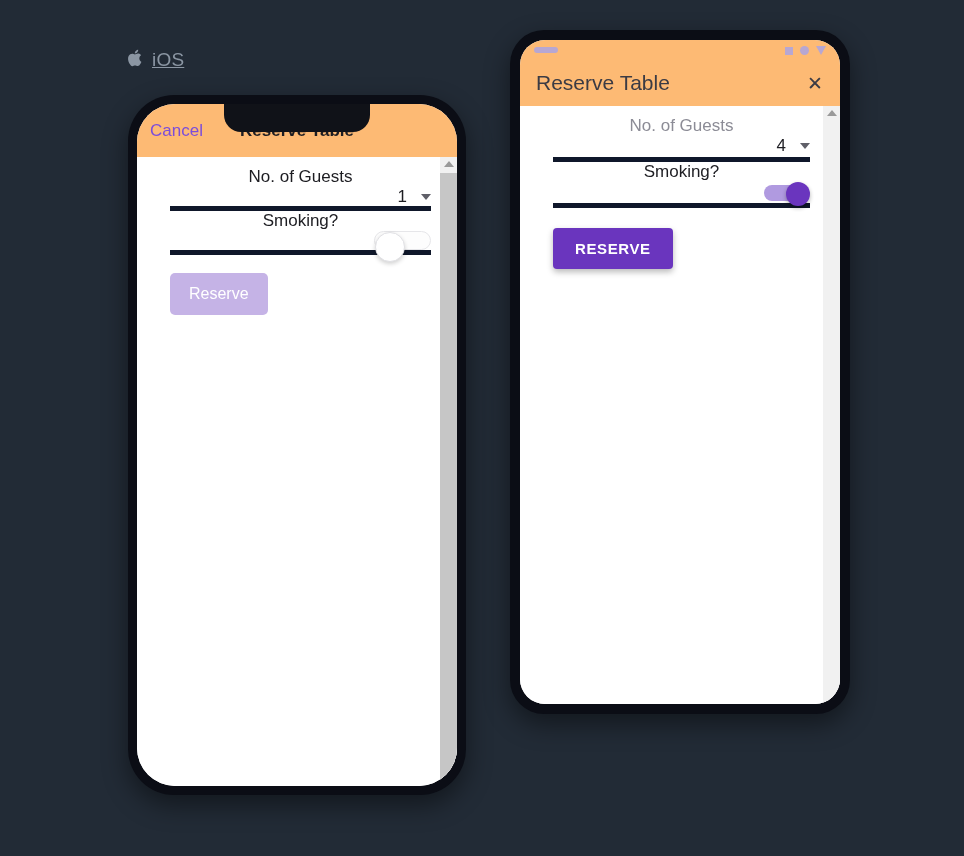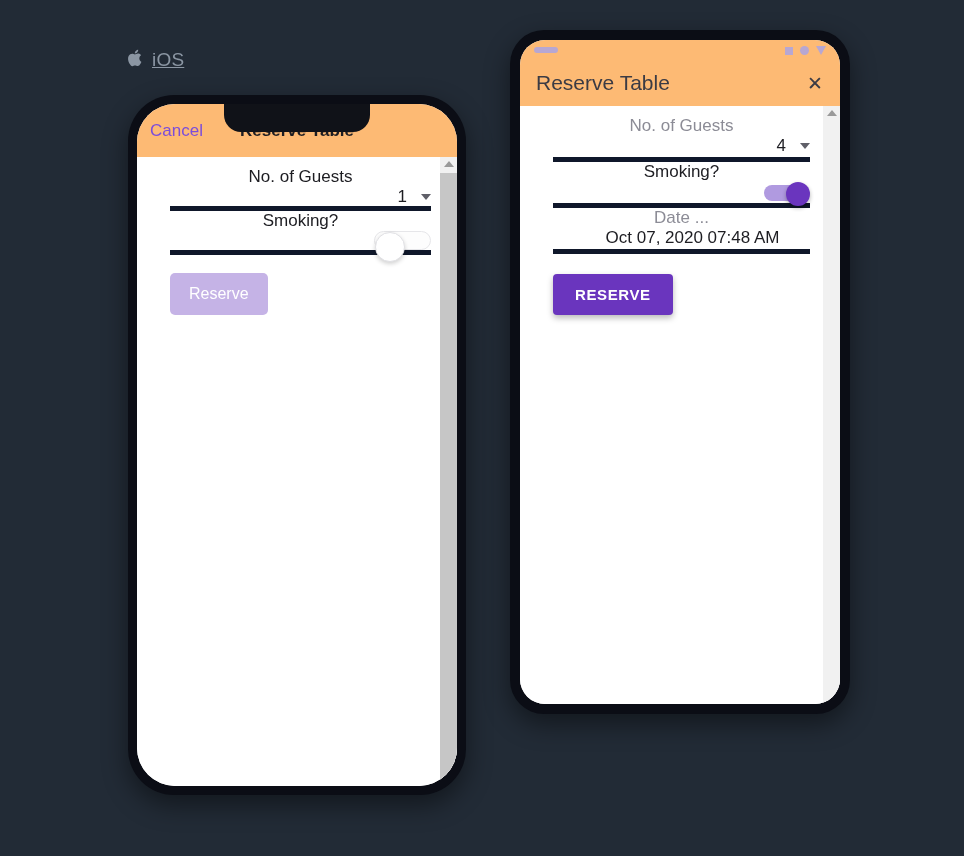--- a/index.html
+++ b/index.html
@@ -402,24 +402,20 @@
           </div>
 
           <div class="row">
             <span class="row-label">Smoking?</span>
             <span class="toggle toggle-and">
               <span class="track"></span>
               <span class="knob"></span>
             </span>
           </div>
 
-          <div class="row">
-            <span class="row-label muted">Date ...</span>
-            <span class="date-value">Oct 07, 2020 07:48 AM</span>
-          </div>
 
           <button class="btn-and">RESERVE</button>
 
         </div>
       </div>
     </div>
   </div>
 </div>
 
 </body></html>

